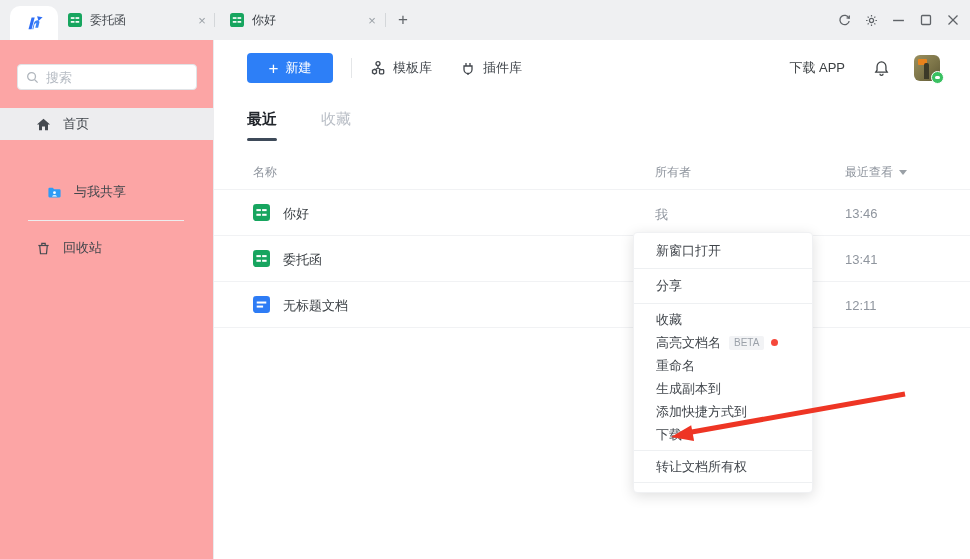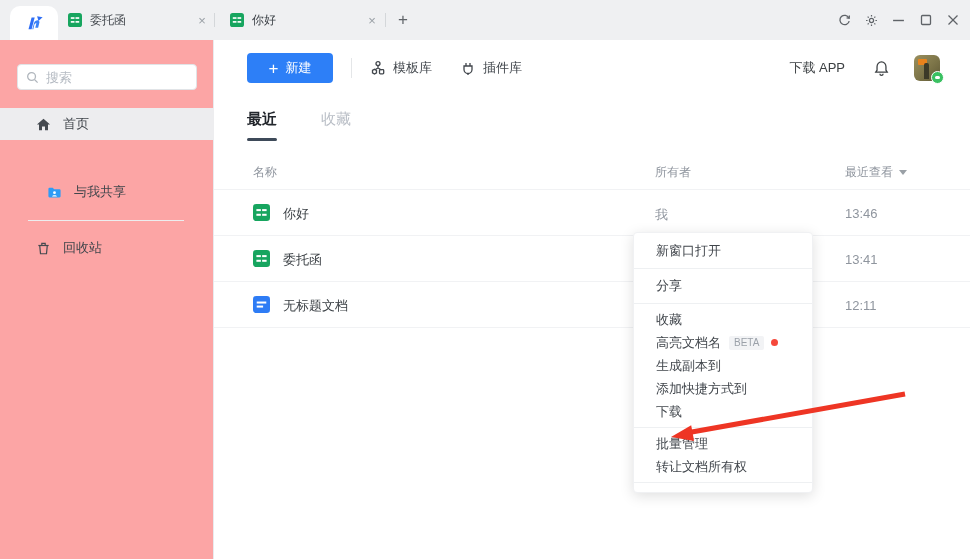--- a/index.html
+++ b/index.html
@@ -349,25 +349,25 @@
     <div class="cm-item">新窗口打开</div>
     <div class="cm-divider"></div>
     <div class="cm-item">分享</div>
     <div class="cm-divider"></div>
     <div class="cm-item compact">收藏</div>
     <div class="cm-item compact">
       <span>高亮文档名</span>
       <span class="beta-badge">BETA</span>
       <span class="red-dot"></span>
     </div>
+    <div class="cm-item compact">重命名</div>
     <div class="cm-item compact">生成副本到</div>
     <div class="cm-item compact">添加快捷方式到</div>
     <div class="cm-item compact">下载</div>
     <div class="cm-divider"></div>
-    <div class="cm-item compact">批量管理</div>
     <div class="cm-item compact">转让文档所有权</div>
     <div class="cm-divider"></div>
   </div>
 
   <svg class="arrow-overlay" width="970" height="559" viewBox="0 0 970 559">
     <line x1="905" y1="394" x2="689" y2="432.5" stroke="#ee3524" stroke-width="5"></line>
     <polygon points="671,437 691.2,425.2 694.1,440.9" fill="#ee3524"></polygon>
   </svg>
 
 </div>

